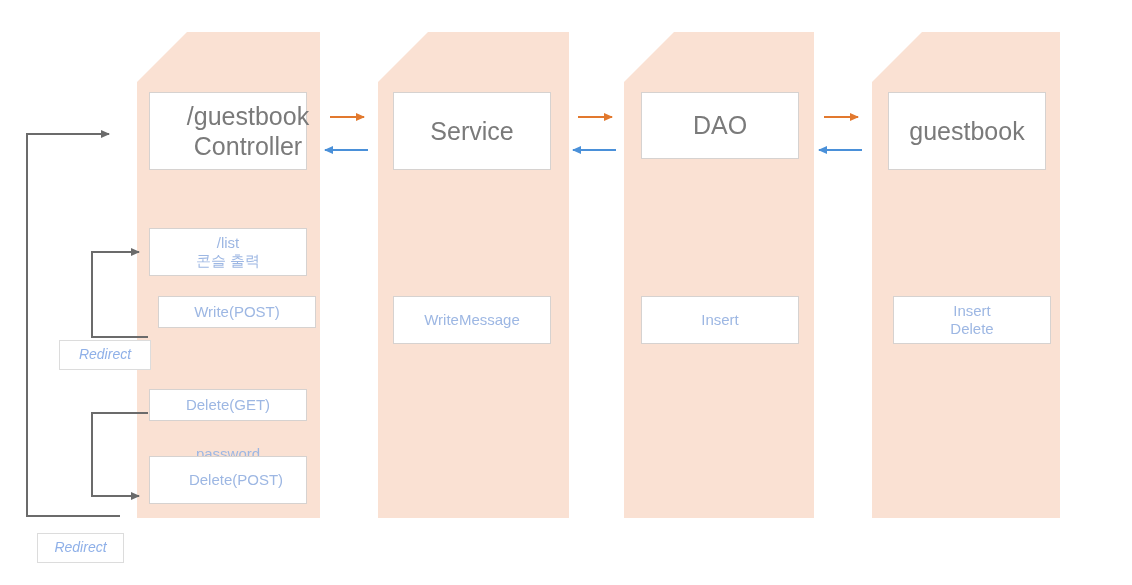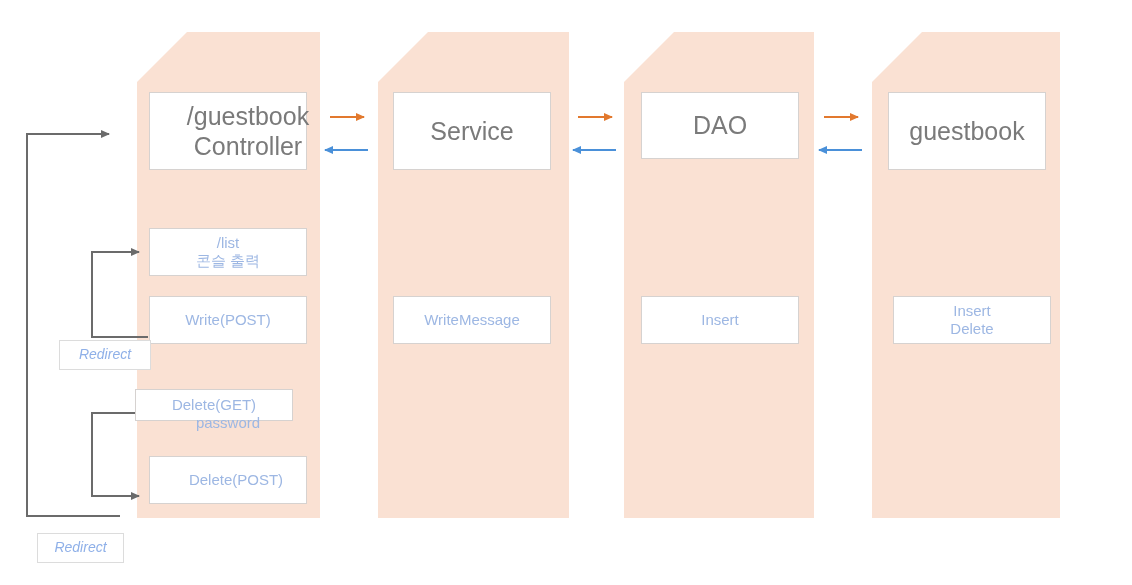--- a/index.html
+++ b/index.html
@@ -116,25 +116,25 @@
     <line x1="824" y1="117" x2="858" y2="117" stroke="#E2792E" stroke-width="2" marker-end="url(#arrow-orange)"></line>
     <line x1="862" y1="150" x2="819" y2="150" stroke="#4A90D9" stroke-width="2" marker-end="url(#arrow-blue)"></line>
   </svg>
 
   <div class="node header" style="left:149px; top:92px; width:158px; height:78px;padding-left:40px;">/guestbook
 Controller</div>
 
   <div class="node sub" style="left:149px; top:228px; width:158px; height:48px;">/list
 콘슬 출력</div>
 
-  <div class="node sub" style="left:149px; top:296px; width:158px; height:48px;">Write(POST)</div>
+  <div class="node sub" style="left:158px; top:296px; width:158px; height:32px;">Write(POST)</div>
 
-  <div class="node sub" style="left:135px; top:389px; width:158px; height:32px;">Delete(GET)</div>
+  <div class="node sub" style="left:149px; top:389px; width:158px; height:32px;">Delete(GET)</div>
 
-  <div class="plain-label" style="left:149px; top:411px; width:158px; height:22px;">password</div>
+  <div class="plain-label" style="left:149px; top:442px; width:158px; height:22px;">password</div>
 
   <div class="node sub" style="left:149px; top:456px; width:158px; height:48px;padding-left:16px;">Delete(POST)</div>
 
   <div class="node header" style="left:393px; top:92px; width:158px; height:78px;">Service</div>
 
   <div class="node sub" style="left:393px; top:296px; width:158px; height:48px;">WriteMessage</div>
 
   <div class="node header" style="left:641px; top:92px; width:158px; height:67px;">DAO</div>
 
   <div class="node sub" style="left:641px; top:296px; width:158px; height:48px;">Insert</div>

